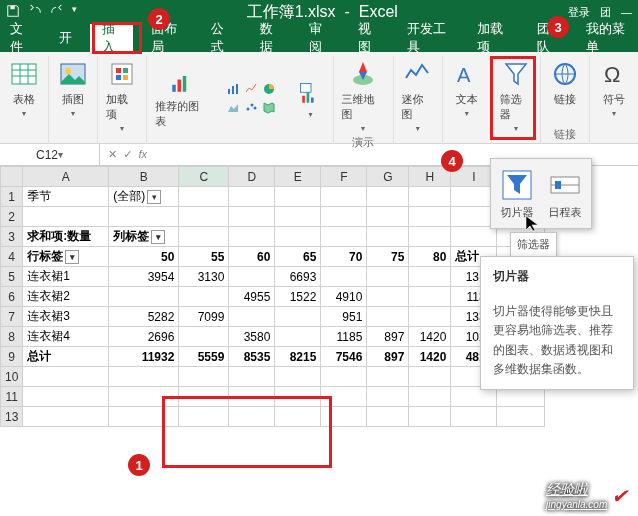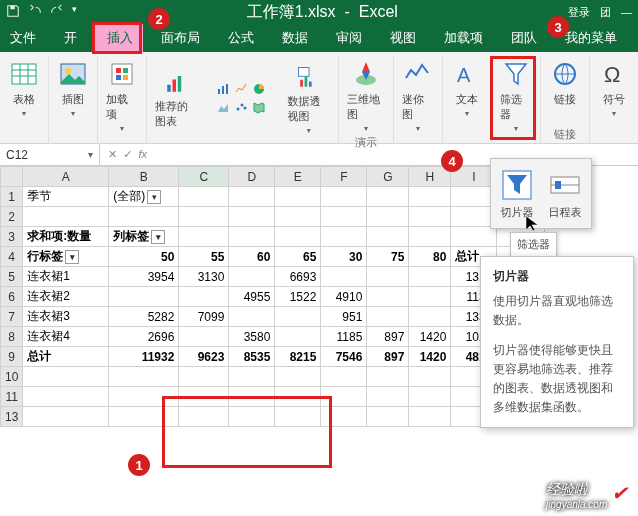--- a/index.html
+++ b/index.html
@@ -6,38 +6,38 @@
   body { background: #fff; width: 638px; height: 516px; overflow: hidden; position: relative; font-size: 12px; }
   
   .titlebar { background: #0f6b3a; height: 24px; display: flex; align-items: center; color: #fff; font-size: 11px; }
   .titlebar .qa { display: flex; gap: 8px; padding-left: 6px; }
   .titlebar .qa svg { width: 14px; height: 14px; fill: #fff; opacity: 0.9; }
   .titlebar .title-center { flex: 1; text-align: center; font-size: 16px; }
   .titlebar .right { display: flex; align-items: center; gap: 10px; padding-right: 6px; }
   
   .tabs-row { background: #0f6b3a; height: 28px; display: flex; align-items: stretch; color: #fff; font-size: 13px; position: relative; gap: 8px; }
   .tab { padding: 0 10px; display: flex; align-items: center; cursor: pointer; }
-  .tab.active { background: #f9a8d4; color: #0f6b3a; padding-left: 12px; }
+  .tab.active { background: #ffffff; color: #0f6b3a; padding-left: 12px; }
   .tabs-row .tellme { margin-left: auto; display: flex; align-items: center; gap: 4px; padding-right: 8px; color: #d9f0e0; font-size: 12px; }
   .tabs-row .tellme svg { width: 14px; height: 14px; fill: #d9f0e0; }
   
   .ribbon { background: #f3f3f3; height: 92px; border-bottom: 1px solid #d4d4d4; display: flex; align-items: flex-start; padding: 4px 0 0 0; position: relative; }
   .rgroup { display: flex; flex-direction: column; align-items: center; padding: 0 6px; height: 88px; justify-content: space-between; border-right: 1px solid #e0e0e0; }
   .rgroup:last-child { border-right: none; }
   .rgroup .icons { display: flex; align-items: center; gap: 17px; flex: 1; }
   .ritem { display: flex; flex-direction: column; align-items: center; gap: 2px; font-size: 11px; color: #444; cursor: pointer; padding: 2px; }
   .ritem svg { width: 28px; height: 28px; }
   .ritem.large svg { width: 32px; height: 32px; }
   .ritem .drop { font-size: 8px; color: #666; }
   .rlabel { font-size: 11px; color: #666; padding-bottom: 2px; }
   .icon-grid { display: grid; grid-template-columns: repeat(3, 16px); grid-auto-rows: 16px; gap: 2px; }
   .icon-grid svg { width: 14px; height: 14px; }
   
   .namebox-row { background: #fff; border-bottom: 1px solid #ccc; height: 22px; display: flex; align-items: center; font-size: 12px; }
-  .namebox { width: 100px; border-right: 1px solid #ccc; padding: 0 6px; height: 100%; display: flex; align-items: center; justify-content: space-between; color: #333; }
+  .namebox { width: 100px; border-right: 1px solid #ccc; padding: 0 6px; height: 100%; display: flex; align-items: center; justify-content: center; color: #333; }
   .namebox .dd { color: #666; font-size: 10px; }
   .fx-icons { display: flex; gap: 6px; padding: 0 8px; color: #888; font-size: 11px; }
   .fx-icons span { cursor: pointer; }
   .formula-bar { flex: 1; padding: 0 6px; color: #333; }
   
   .grid-area { position: relative; background: #fff; }
   table.sheet { border-collapse: collapse; table-layout: fixed; }
   .sheet th, .sheet td { border: 1px solid #d0d0d0; font-size: 12px; padding: 1px 4px; height: 20px; overflow: hidden; white-space: nowrap; }
   .sheet th { background: #e6e6e6; color: #333; text-align: center; font-weight: normal; }
   .sheet th.corner { background: #e6e6e6; width: 22px; }
@@ -58,21 +58,21 @@
   .dd-item svg { width: 36px; height: 36px; }
   
   .tooltip { position: absolute; background: #fff; border: 1px solid #c4c4c4; box-shadow: 1px 1px 4px rgba(0,0,0,0.2); padding: 4px 6px; font-size: 11px; color: #444; }
   
   .info-panel { position: absolute; background: #fff; border: 1px solid #c4c4c4; box-shadow: 2px 2px 8px rgba(0,0,0,0.25); padding: 10px 12px; width: 154px; font-size: 12px; color: #555; line-height: 1.6; }
   .info-panel .ip-title { font-weight: bold; color: #333; margin-bottom: 6px; font-size: 12px; }
   
   .cursor { position: absolute; pointer-events: none; }
   .cursor svg { width: 18px; height: 18px; }
   
-  .watermark { position: absolute; right: 10px; bottom: 6px; color: #fff; font-size: 14px; text-shadow: 0 0 4px #000,0 0 4px #000; font-style: italic; display:flex; align-items:flex-start; gap:4px;}
+  .watermark { position: absolute; right: 10px; bottom: 6px; color: #fff; font-size: 14px; text-shadow: 0 0 4px #000,0 0 4px #000; font-style: italic; display:flex; align-items:center; gap:4px;text-decoration:underline;}
   .watermark .sub { font-size: 10px; display:block; font-style: italic; }
   .watermark .check { color: #e02020; font-size: 20px; text-shadow:none; }
 </style>
 </head>
 <body>
 
 <div class="titlebar">
   <div class="qa">
     <span><svg viewBox="0 0 16 16">
           <path d="M2 2h10l2 2v10H2z" fill="none" stroke="#fff" stroke-width="1.2"></path>
@@ -98,20 +98,21 @@
 
 <div class="tabs-row">
   <div class="tab">文件</div>
   <div class="tab">开</div>
   <div class="tab active">插入</div>
   <div class="tab">面布局</div>
   <div class="tab">公式</div>
   <div class="tab">数据</div>
   <div class="tab">审阅</div>
   <div class="tab">视图</div>
+  <div class="tab">开发工具</div>
   <div class="tab">加载项</div>
   <div class="tab">团队</div>
   <div class="tab">我的菜单</div>
 </div>
 
 <div class="ribbon">
   <div class="rgroup">
     <div class="ritem large">
       <svg viewBox="0 0 32 32">
           <rect x="4" y="6" width="24" height="20" fill="#fff" stroke="#2a7"></rect>
@@ -183,21 +184,20 @@
             <path d="M2 3l4 2 4-2 2 1v8l-2-1-4 2-4-2z" fill="#8c9" stroke="#2a7"></path>
           </svg>
       </div>
       <div class="ritem">
         <svg viewBox="0 0 32 32">
             <rect x="4" y="4" width="12" height="10" fill="#fff" stroke="#37c"></rect>
             <rect x="6" y="18" width="3" height="8" fill="#e33"></rect>
             <rect x="11" y="14" width="3" height="12" fill="#2a7"></rect>
             <rect x="16" y="20" width="3" height="6" fill="#37c"></rect>
           </svg>
-        <span>数据透视图</span>
           <span class="drop">▾</span>
       </div>
     </div>
     <div class="rlabel"></div>
   </div>
   <div class="rgroup">
     <div class="ritem large">
       <svg viewBox="0 0 32 32">
           <ellipse cx="16" cy="22" rx="10" ry="5" fill="#8c9"></ellipse>
           <path d="M16 4l-4 10h8z" fill="#e33"></path>
@@ -341,21 +341,21 @@
           <td></td>
           <td></td>
   </tr>
   <tr class="bold">
     <th class="rh">4</th>
     <td class="lt"><span>行标签</span><span class="ddbtn">▾</span></td>
     <td>50</td>
     <td>55</td>
     <td>60</td>
     <td>65</td>
-    <td>30</td>
+    <td>70</td>
     <td>75</td>
     <td>80</td>
     <td class="lt">总计</td>
     <td></td>
   </tr>
   <tr>
     <th class="rh">5</th>
     <td class="lt">连衣裙1</td>
     <td>3954</td>
     <td>3130</td>
@@ -403,21 +403,21 @@
     <td>1185</td>
           <td>897</td>
     <td>1420</td>
           <td>1027</td>
           <td></td>
   </tr>
   <tr class="bold">
     <th class="rh">9</th>
     <td class="lt">总计</td>
     <td>11932</td>
-          <td>9623</td>
+          <td>5559</td>
     <td>8535</td>
           <td>8215</td>
     <td>7546</td>
           <td>897</td>
     <td>1420</td>
           <td>4816</td>
           <td></td>
   </tr>
   <tr>
           <th class="rh">10</th>
@@ -495,21 +495,20 @@
 <div class="tooltip" style="left:510px; top:232px;">筛选器</div>
 
 <div class="cursor" style="left:524px; top:214px;">
   <svg viewBox="0 0 18 18">
       <path d="M2 2l0 14 4-4 3 5 2-1-3-5 6 0z" fill="#000" stroke="#fff" stroke-width="0.6"></path>
     </svg>
 </div>
 
 <div class="info-panel" style="left:480px; top:256px;">
   <div class="ip-title">切片器</div>
-  <div>使用切片器直观地筛选数据。</div>
   <div style="height:10px"></div>
   <div>切片器使得能够更快且更容易地筛选表、推荐的图表、数据透视图和多维数据集函数。</div>
 </div>
 
 <div class="watermark">
   <div>
     <span>经验啦</span>
     <span class="sub">jingyanla.com</span>
   </div>
   <span class="check">✔</span>

